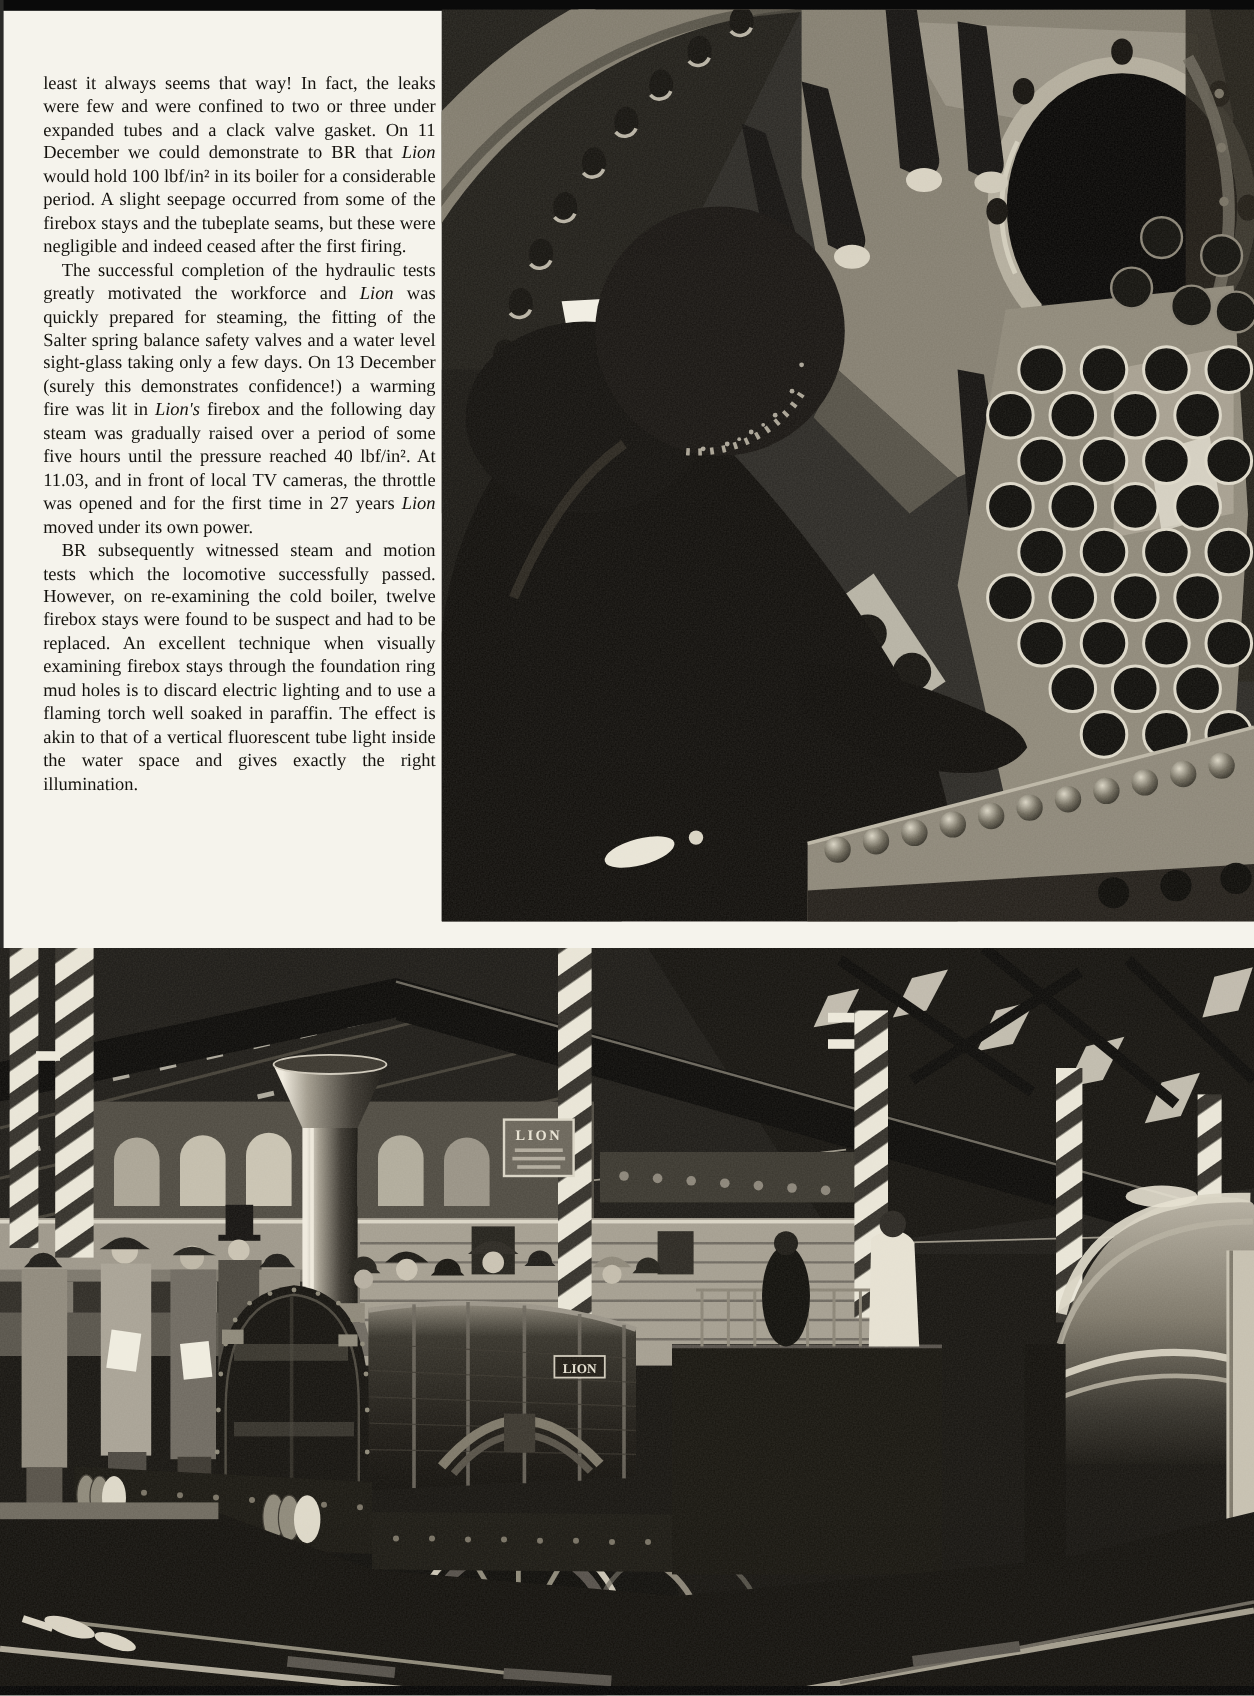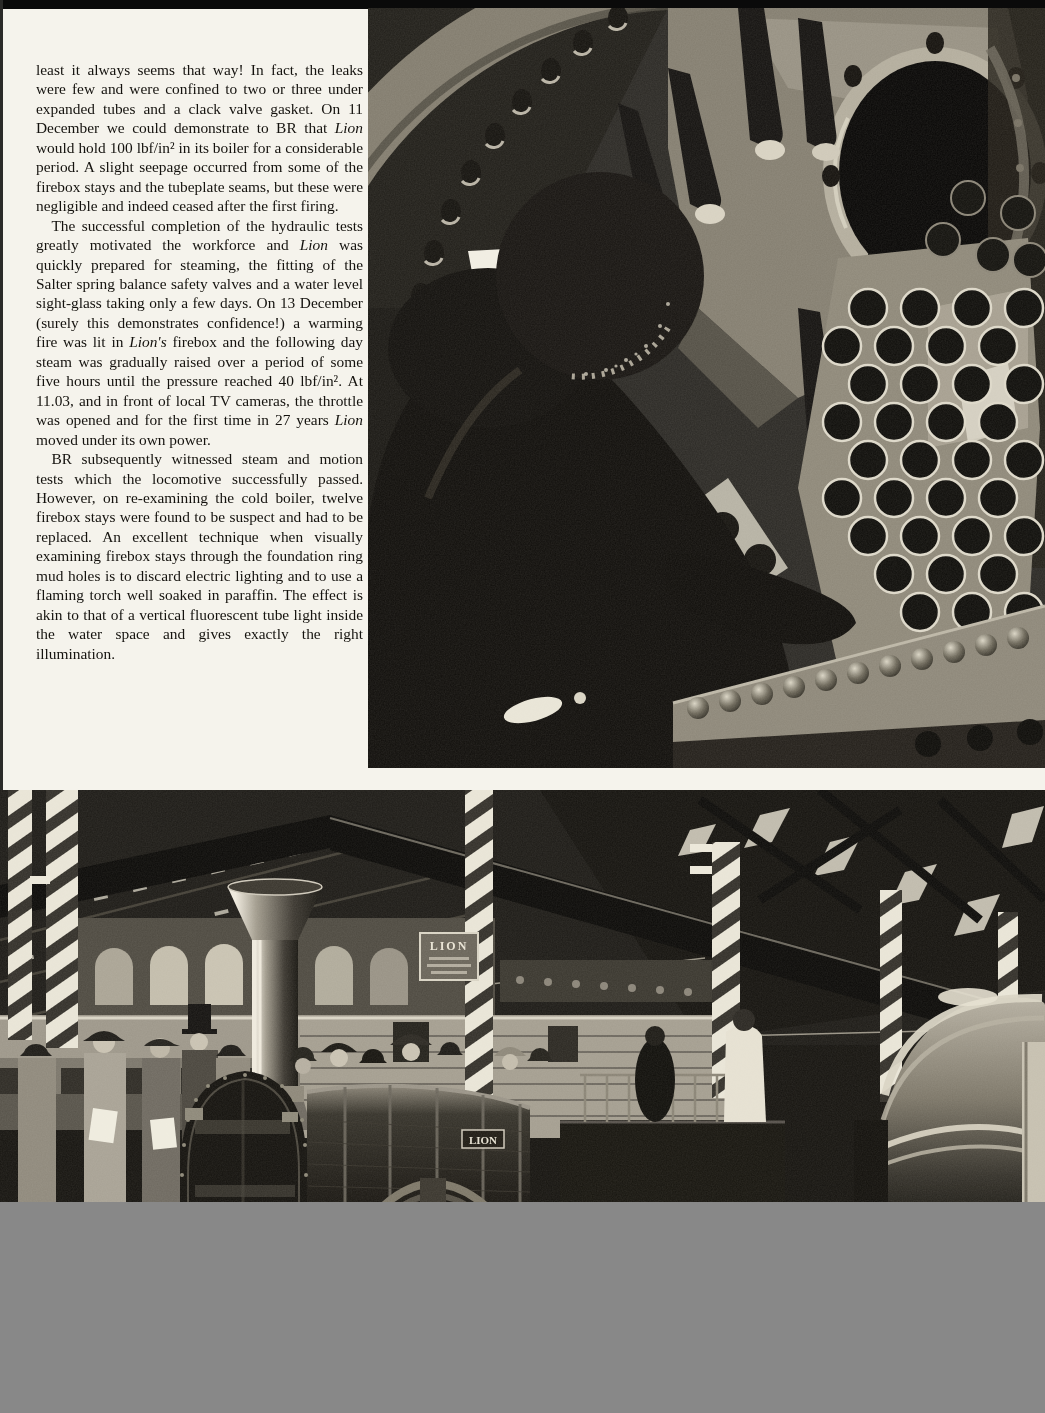--- a/index.html
+++ b/index.html
@@ -1,16 +1,16 @@
 <!DOCTYPE html>
 <html><head>
 <meta charset="utf-8">
 <style>
   html,body{margin:0;padding:0;background:#888;}
-  #page{position:relative;width:1045px;height:1202px;background:#f5f3ec;overflow:hidden;
+  #page{position:relative;width:1045px;height:1413px;background:#f5f3ec;overflow:hidden;
         font-family:"Liberation Serif", serif;}
   #topbar{position:absolute;left:0;top:0;width:1045px;height:9px;background:#0a0a0a;}
   #leftedge{position:absolute;left:0;top:0;width:3px;height:792px;background:#2a2a28;}
   #article{position:absolute;left:36px;top:60px;width:327px;color:#14120e;
            font-size:15.4px;line-height:19.45px;text-align:justify;}
   .para{margin:0;}
   .para.indent span:first-child::before{content:"\2003";}
   .it{font-style:italic;}
   .photo{position:absolute;}
   #boilerPhoto{left:368px;top:8px;width:677px;height:760px;}

